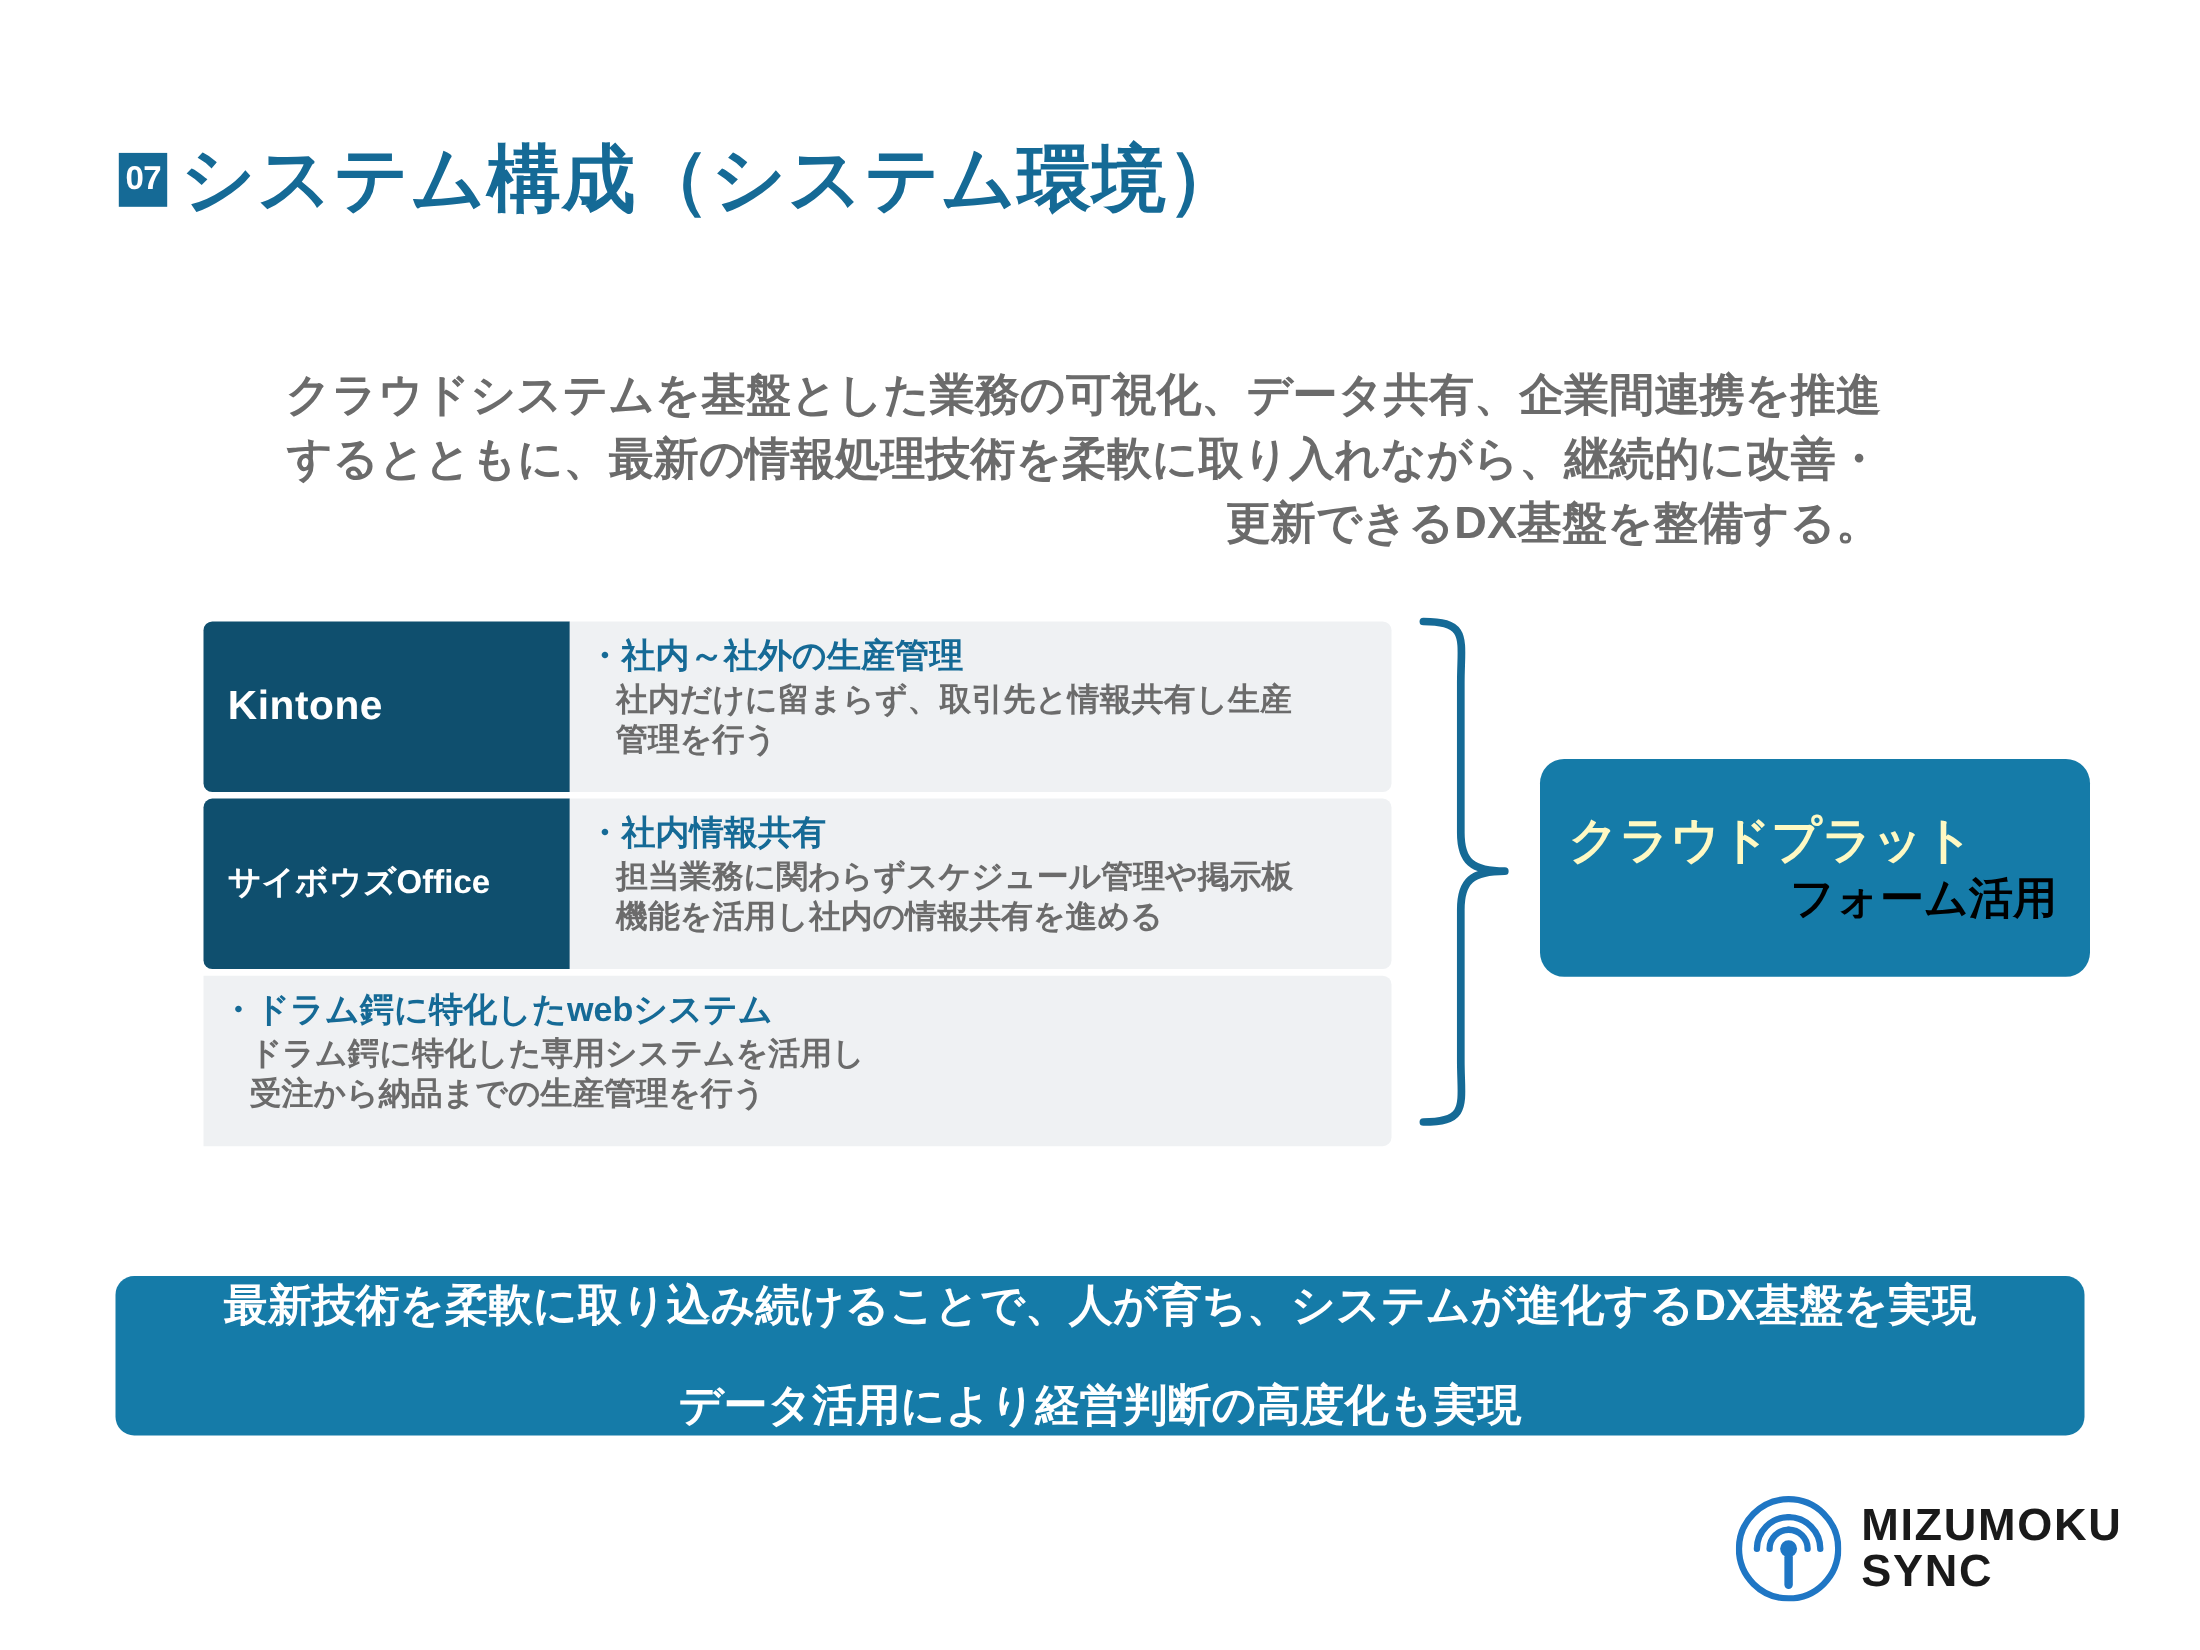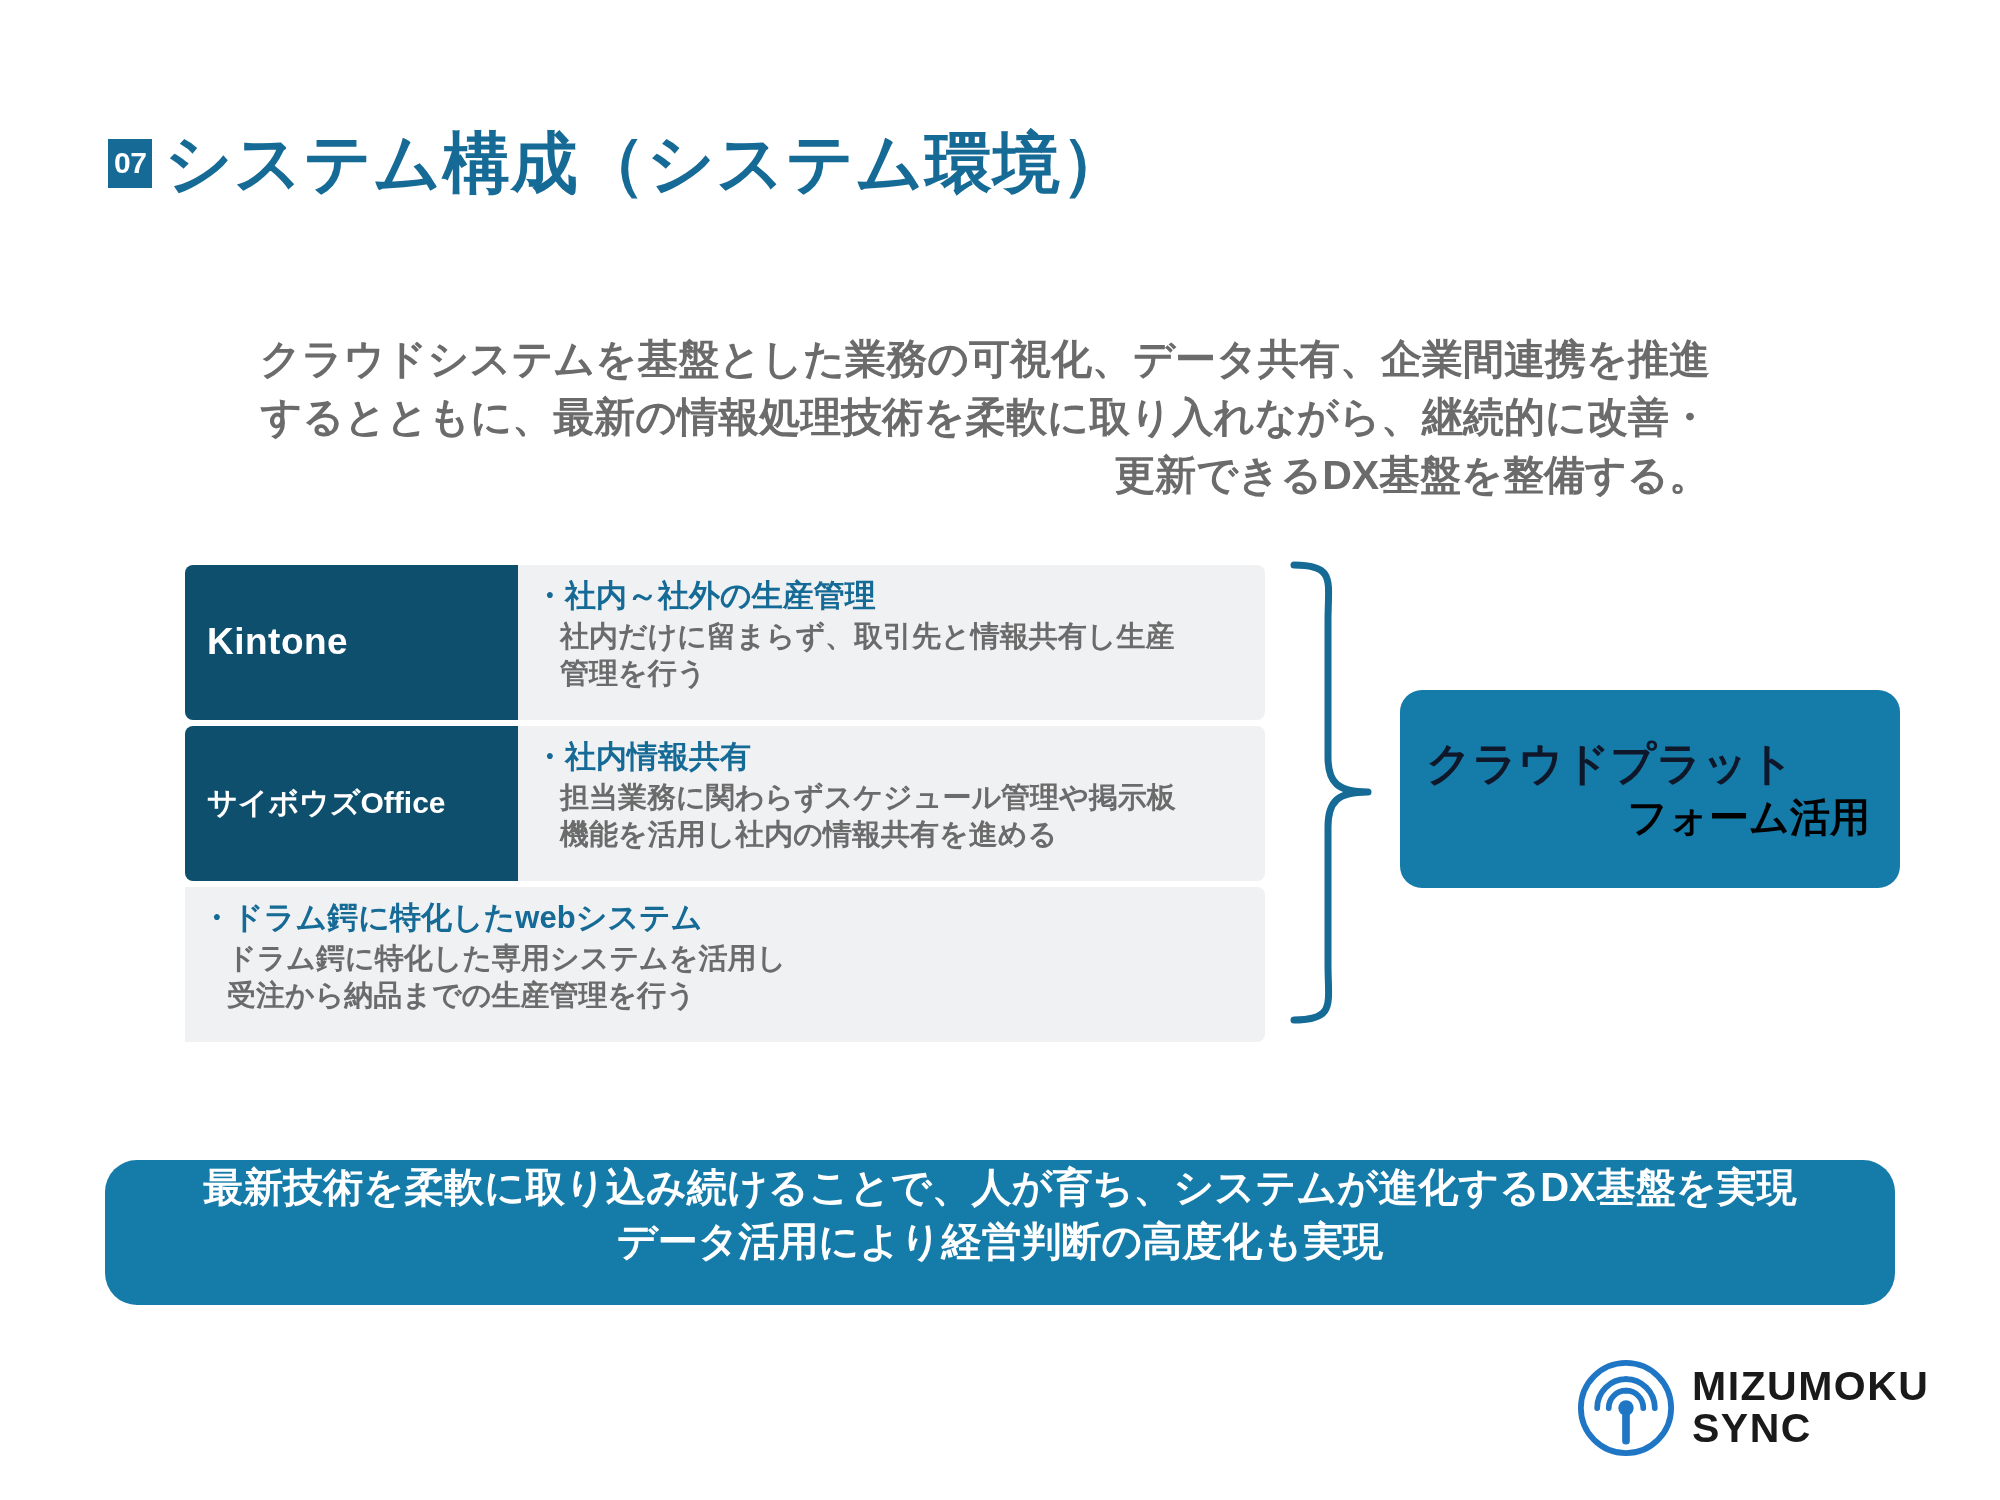--- a/index.html
+++ b/index.html
@@ -151,21 +151,21 @@
     width: 500px;
     height: 198px;
     background: #157ba8;
     border-radius: 22px;
     display: flex;
     flex-direction: column;
     justify-content: center;
     padding: 0 30px 0 26px;
   }
   #cloud-callout .cl1 {
-    color: #0f172a;
+    color: #fef9c3;
     font-size: 45px;
     font-weight: 700;
     line-height: 1.28;
     text-align: left;
     white-space: nowrap;
   }
   #cloud-callout .cl2 {
     color: #000000;
     font-size: 40px;
     font-weight: 700;
@@ -175,25 +175,25 @@
   }
 
   
   #banner {
     position: absolute;
     left: 105px;
     top: 1160px;
     width: 1790px;
     height: 145px;
     background: #157ba8;
-    border-radius: 32px;
+    border-radius: 17px;
     display: flex;
     flex-direction: column;
     align-items: center;
-    justify-content: flex-start;
+    justify-content: space-between;
   }
   #banner .bl {
     color: #ffffff;
     font-size: 40px;
     font-weight: 700;
     line-height: 1.35;
     white-space: nowrap;
     text-align: center;
   }
 

